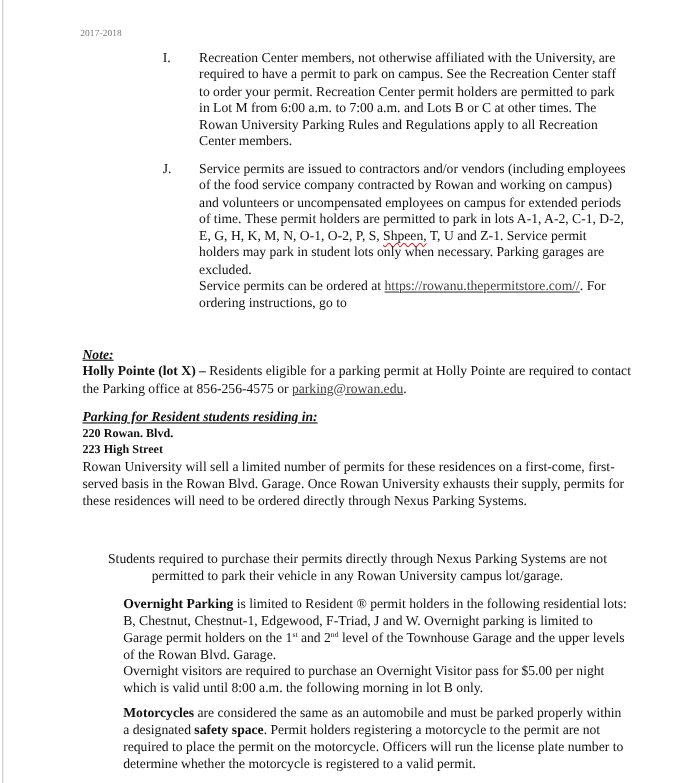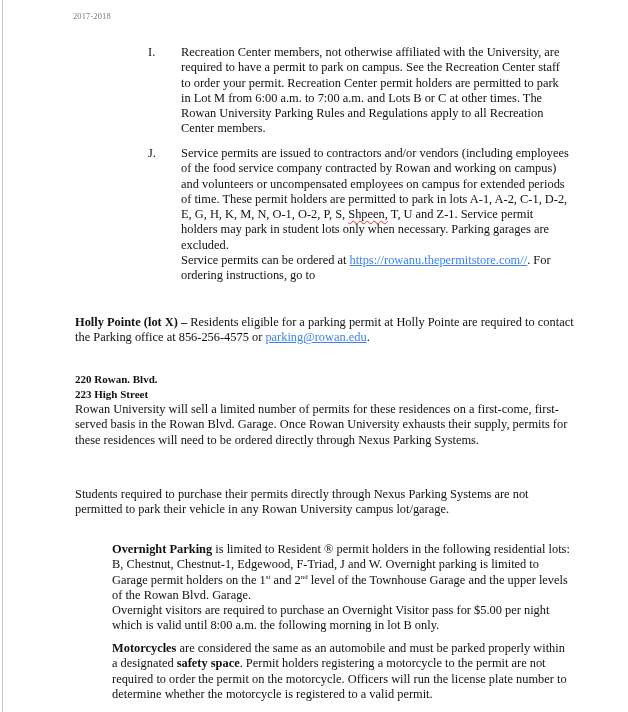--- a/index.html
+++ b/index.html
@@ -21,21 +21,21 @@
       position: absolute;
       left: 2px;
       top: 0;
       width: 1px;
       height: 712px;
       background: #c8c8c8;
     }
     .header-year {
       position: absolute;
       left: 73px;
-      top: 9px;
+      top: 23px;
       font-size: 8.5px;
       color: #7a7a7a;
       letter-spacing: 0.1px;
     }
     .list-item {
       position: absolute;
       left: 150px;
       width: 420px;
     }
     .list-item .marker {
@@ -43,21 +43,21 @@
       left: -2px;
       top: 0;
       width: 20px;
     }
     .list-item .body {
       margin-left: 31px;
     }
     .item-i { top: 45px; }
     .item-j { top: 146px; }
     a.link {
-      color: #3b82f6;
+      color: #404040;
       text-decoration: underline;
     }
     .spell {
       text-decoration: underline wavy #d93030;
       text-decoration-thickness: 1px;
       text-underline-offset: 2px;
     }
     .block {
       position: absolute;
       left: 75px;
@@ -69,21 +69,21 @@
       font-style: italic;
       text-decoration: underline;
     }
     b, .bold { font-weight: bold; }
     .resident { top: 372px; }
     .resident .addr {
       font-weight: bold;
       font-size: 11px;
       line-height: 15px;
     }
-    .nexus { top: 487px; }
+    .nexus { top: 501px; text-align: center; }
     .indented {
       position: absolute;
       left: 112px;
       width: 460px;
     }
     .overnight { top: 542px; }
     .motorcycles { top: 641px; }
     sup {
       font-size: 7px;
       line-height: 0;
@@ -105,33 +105,35 @@
 
 <div class="list-item item-j">
   <span class="marker">J.</span>
   <div class="body">
     <p><span>Service permits are issued to contractors and/or vendors (including employees of the food service company contracted by Rowan and working on campus) and volunteers or uncompensated employees on campus for extended periods of time. These permit holders are permitted to park in lots A-1, A-2, C-1, D-2, E, G, H, K, M, N, O-1, O-2, P, S, </span><span class="spell">Shpeen,</span><span> T, U and Z-1.  Service permit holders may park in student lots only when necessary. Parking garages are excluded.</span></p>
     <p><span>Service permits can be ordered at </span><a class="link">https://rowanu.thepermitstore.com//</a><span>.  For ordering instructions, go to</span><br></p>
   </div>
 </div>
 
 <div class="block note">
+  <p class="note-title">Note:</p>
   <p><b>Holly Pointe (lot X) –</b><span> Residents eligible for a parking permit at Holly Pointe are required to contact the Parking office at 856-256-4575 or </span><a class="link">parking@rowan.edu</a><span>.</span></p>
 </div>
 
 <div class="block resident">
+  <p class="note-title">Parking for Resident students residing in:</p>
   <p class="addr">220 Rowan. Blvd.</p>
   <p class="addr">223 High Street</p>
   <p>Rowan University will sell a limited number of permits for these residences on a first-come, first-served basis in the Rowan Blvd. Garage.  Once Rowan University exhausts their supply, permits for these residences will need to be ordered directly through Nexus Parking Systems.</p>
 </div>
 
 <div class="block nexus">
   <p>Students required to purchase their permits directly through Nexus Parking Systems are not permitted to park their vehicle in any Rowan University campus lot/garage.</p>
 </div>
 
 <div class="indented overnight">
   <p><b>Overnight Parking</b><span> is limited to Resident ® permit holders in the following residential lots: B, Chestnut, Chestnut-1, Edgewood, F-Triad, J and W.  Overnight parking is limited to Garage permit holders on the 1</span><sup>st</sup><span> and 2</span><sup>nd</sup><span> level of the Townhouse Garage and the upper levels of the Rowan Blvd. Garage.</span></p>
   <p>Overnight visitors are required to purchase an Overnight Visitor pass for $5.00 per night which is valid until 8:00 a.m. the following morning in lot B only.</p>
 </div>
 
 <div class="indented motorcycles">
-  <p><b>Motorcycles</b><span> are considered the same as an automobile and must be parked properly within a designated </span><b>safety space</b><span>.  Permit holders registering a motorcycle to the permit are not required to order the permit on the motorcycle. Officers will run the license plate number to determine whether the motorcycle is registered to a valid permit.</span></p>
+  <p><b>Motorcycles</b><span> are considered the same as an automobile and must be parked properly within a designated </span><b>safety space</b><span>.  Permit holders registering a motorcycle to the permit are not required to place the permit on the motorcycle. Officers will run the license plate number to determine whether the motorcycle is registered to a valid permit.</span></p>
 </div>
 
 </body></html>

